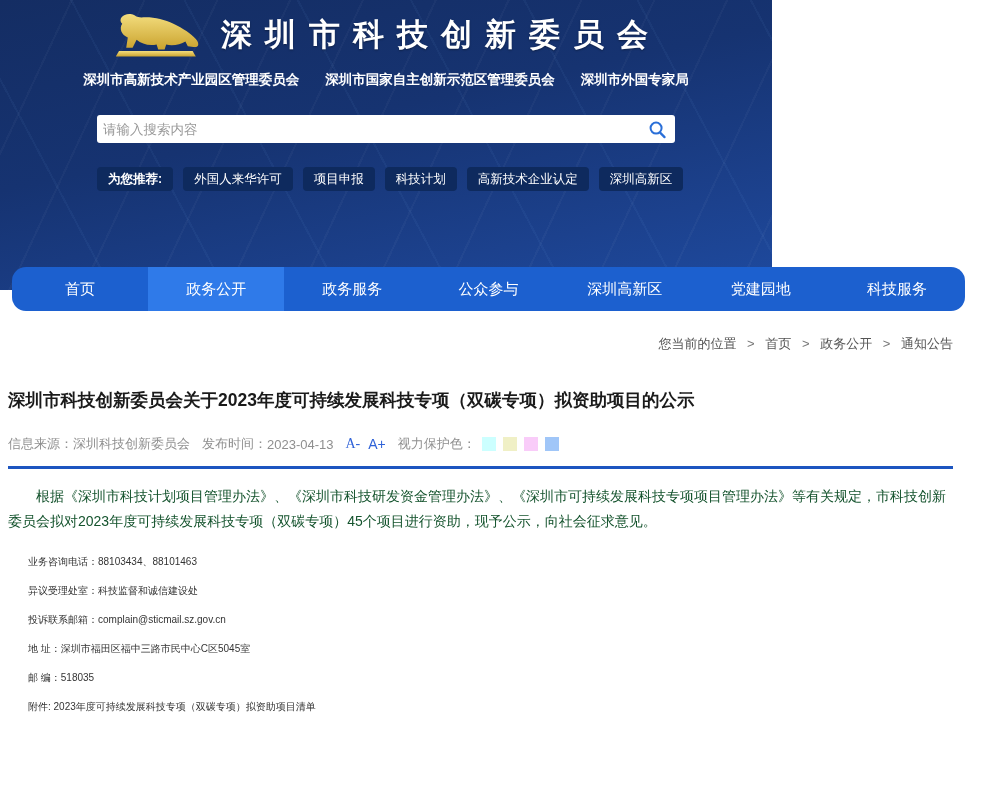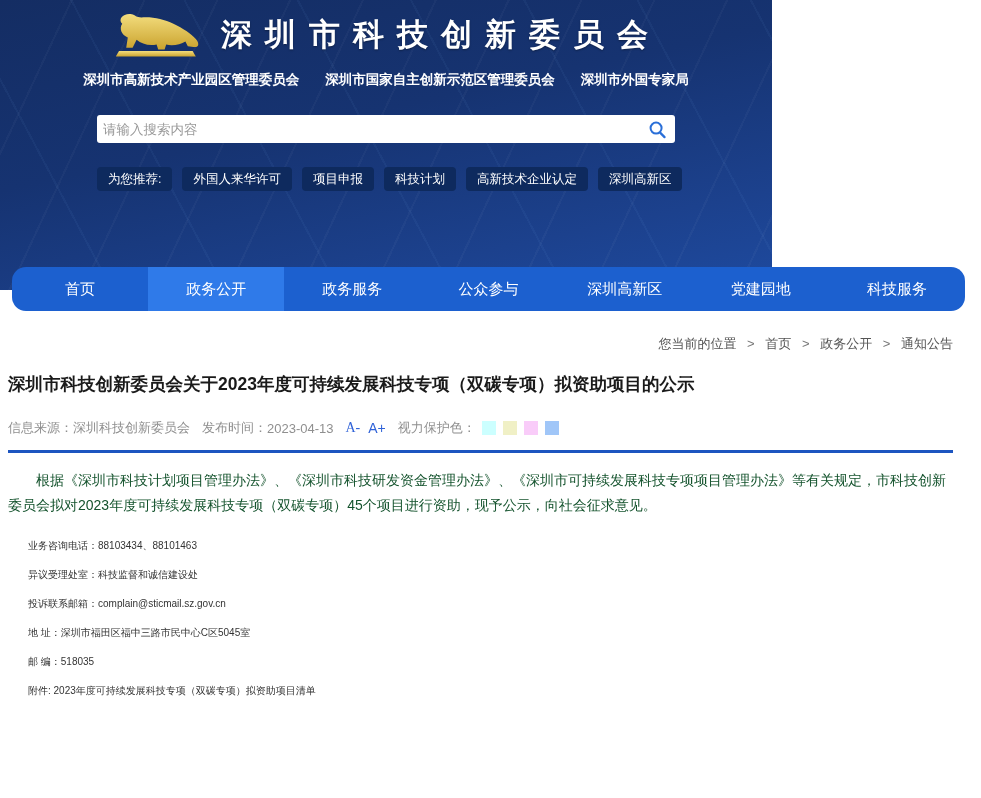--- a/index.html
+++ b/index.html
@@ -26,39 +26,39 @@
     font-family:"Liberation Sans","DejaVu Sans",sans-serif;
   }
   .search-input::placeholder { color:#999; }
   .search-btn { position:absolute; right:4px; top:2px; width:28px; height:24px; border:none; background:transparent; cursor:pointer; display:flex; align-items:center; justify-content:center; }
   .tags-row { width:578px; margin:24px auto 0 auto; display:flex; gap:10px; }
   .tag-chip {
     background:#0e2a5e; color:#fff; font-size:12.5px; line-height:24px; height:24px;
     padding:0 11px; border-radius:4px; white-space:nowrap; border:none; cursor:pointer;
     font-family:"Liberation Sans","DejaVu Sans",sans-serif;
   }
-  .tag-label { cursor:default; }
+  .tag-label { cursor:default;font-weight:bold; }
 
   
   .nav {
     position:absolute; left:12px; top:267px; width:953px; height:44px;
     background:#1c60cf; border-radius:14px; display:flex; z-index:5;
   }
   .nav-item {
     flex:1; display:flex; align-items:center; justify-content:center;
     color:#fff; font-size:15px; cursor:pointer; white-space:nowrap;
   }
   .nav-item.active { background:#2f7ae9; }
 
   
   .content { width:981px; padding:45px 28px 0 8px; background:#fff; }
   .breadcrumb { text-align:right; font-size:13px; color:#555; }
   .breadcrumb .sep { margin:0 7px; color:#777; }
   .crumb-link { cursor:pointer; }
-  .article-title { margin-top:19px; font-size:17.5px; font-weight:bold; color:#1a1a1a; }
+  .article-title { margin-top:35px; font-size:17.5px; font-weight:bold; color:#1a1a1a; }
   .meta-row { margin-top:23px; display:flex; align-items:center; font-size:13px; color:#8f8f8f; }
   .meta-row .gap-lg { margin-left:12px;font-family:Liberation Serif, serif; }
   .font-ctrl { color:#2f62d8; font-size:14px; cursor:pointer; }
   .font-ctrl + .font-ctrl { margin-left:8px; }
   .eye-swatches { display:flex; gap:7px; margin-left:6px; }
   .swatch { width:14px; height:14px; cursor:pointer; }
   .divider { margin-top:13px; height:3px; background:#1d55c0; }
   .body-text { margin-top:15px; font-size:14px; color:#14532d; line-height:25px; }
   .body-text p { text-indent:2em; margin-bottom:11px; }
   .info-lines { margin-top:13px; font-size:10px; color:#333; }

